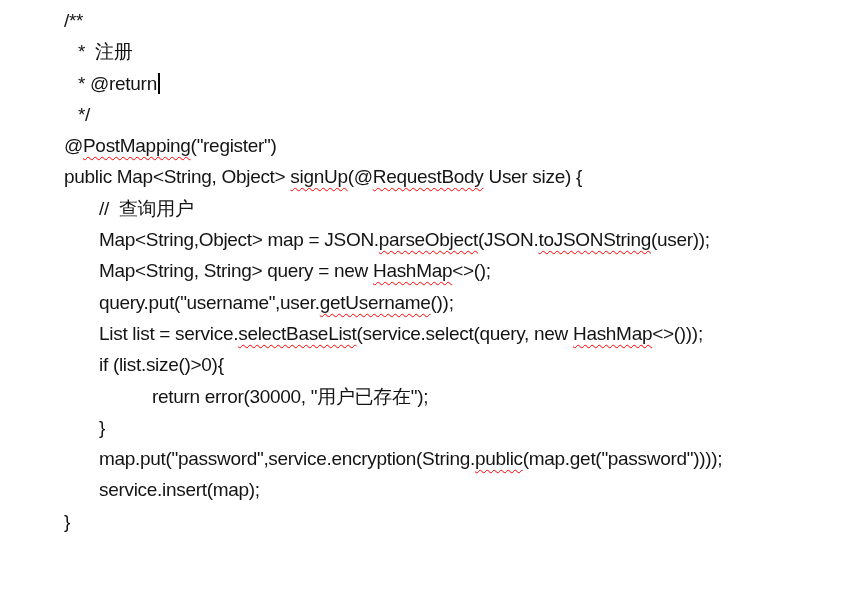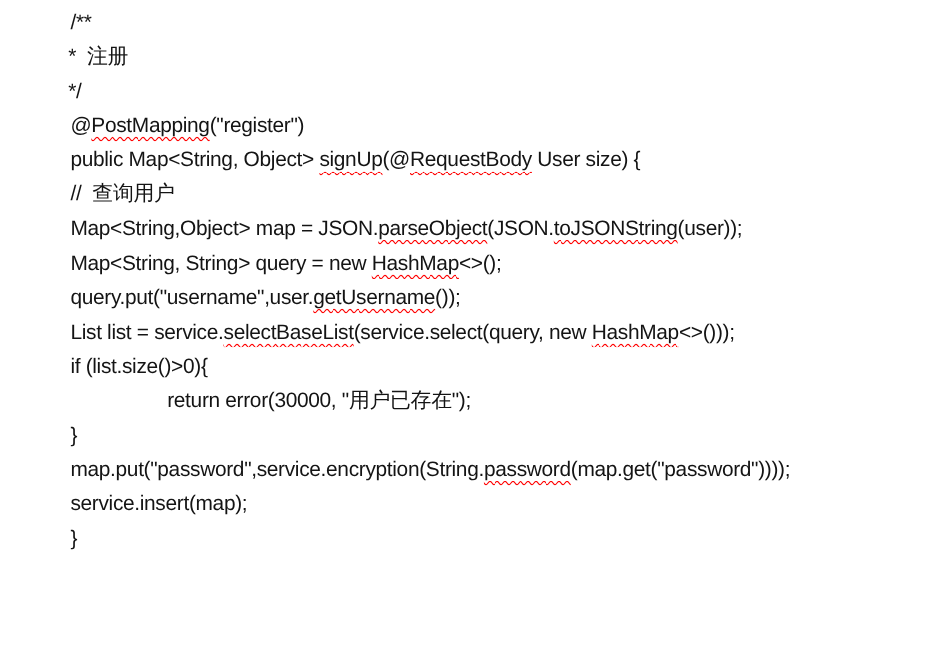--- a/index.html
+++ b/index.html
@@ -20,22 +20,22 @@
     color: #141414;
     letter-spacing: -0.3px;
   }
   .code-line {
     height: 31.3px;
     line-height: 31.3px;
     white-space: pre;
     cursor: text;
   }
   .indent-0 { padding-left: 64px; }
-  .indent-c { padding-left: 62px; }
-  .indent-1 { padding-left: 64px; }
+  .indent-c { padding-left: 78px; }
+  .indent-1 { padding-left: 99px; }
   .indent-2 { padding-left: 152px; }
   .spell {
     text-decoration: underline;
     text-decoration-style: wavy;
     text-decoration-color: #ff0000;
     text-decoration-thickness: 1px;
     text-underline-offset: 4px;
     text-decoration-skip-ink: none;
   }
   .caret {
@@ -46,27 +46,28 @@
     vertical-align: -4px;
     margin-left: 1px;
   }
 </style>
 </head>
 <body>
 
 <div class="doc-page">
     <div class="code-line indent-0"><span>/**</span></div>
     <div class="code-line indent-c"><span>*  注册</span></div>
+    <div class="code-line indent-c"><span>* @return</span><span class="caret"></span></div>
     <div class="code-line indent-c"><span>*/</span></div>
     <div class="code-line indent-0"><span>@</span><span class="spell">PostMapping</span><span>("register")</span></div>
     <div class="code-line indent-0"><span>public Map&lt;String, Object&gt; </span><span class="spell">signUp</span><span>(@</span><span class="spell">RequestBody</span><span> User size) {</span></div>
     <div class="code-line indent-1"><span>//  查询用户</span></div>
     <div class="code-line indent-1"><span>Map&lt;String,Object&gt; map = JSON.</span><span class="spell">parseObject</span><span>(JSON.</span><span class="spell">toJSONString</span><span>(user));</span></div>
     <div class="code-line indent-1"><span>Map&lt;String, String&gt; query = new </span><span class="spell">HashMap</span><span>&lt;&gt;();</span></div>
     <div class="code-line indent-1"><span>query.put("username",user.</span><span class="spell">getUsername</span><span>());</span></div>
     <div class="code-line indent-1"><span>List list = service.</span><span class="spell">selectBaseList</span><span>(service.select(query, new </span><span class="spell">HashMap</span><span>&lt;&gt;()));</span></div>
     <div class="code-line indent-1"><span>if (list.size()&gt;0){</span></div>
     <div class="code-line indent-2"><span>return error(30000, "用户已存在");</span></div>
     <div class="code-line indent-1"><span>}</span></div>
-    <div class="code-line indent-1"><span>map.put("password",service.encryption(String.</span><span class="spell">password</span><span>(map.get("password"))));</span></div>
+    <div class="code-line indent-1"><span>map.put("password",service.encryption(String.</span><span class="spell">public</span><span>(map.get("password"))));</span></div>
     <div class="code-line indent-1"><span>service.insert(map);</span></div>
     <div class="code-line indent-0"><span>}</span></div>
   </div>
 
 </body></html>

